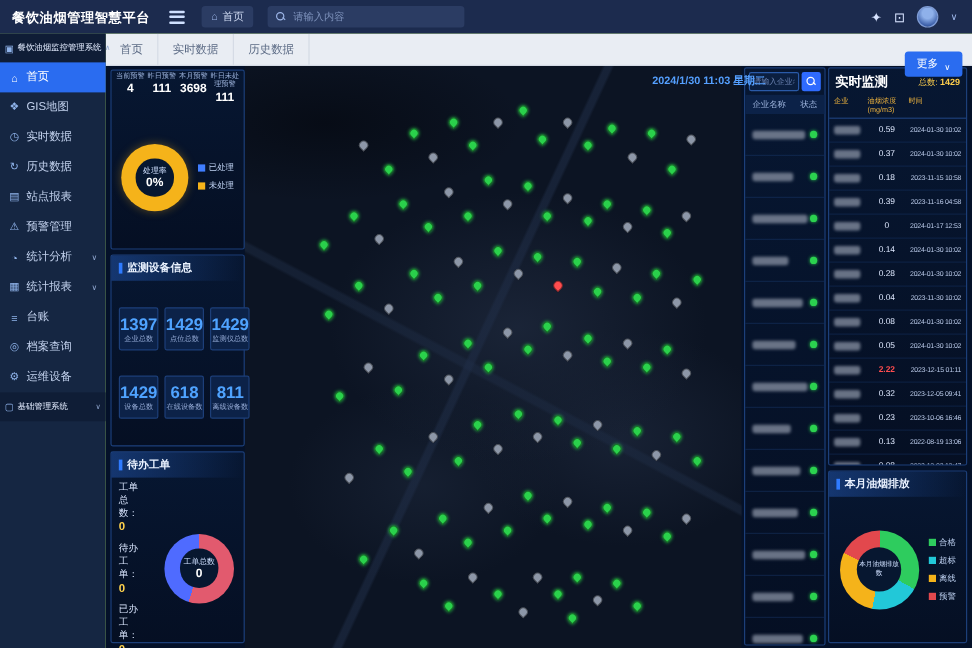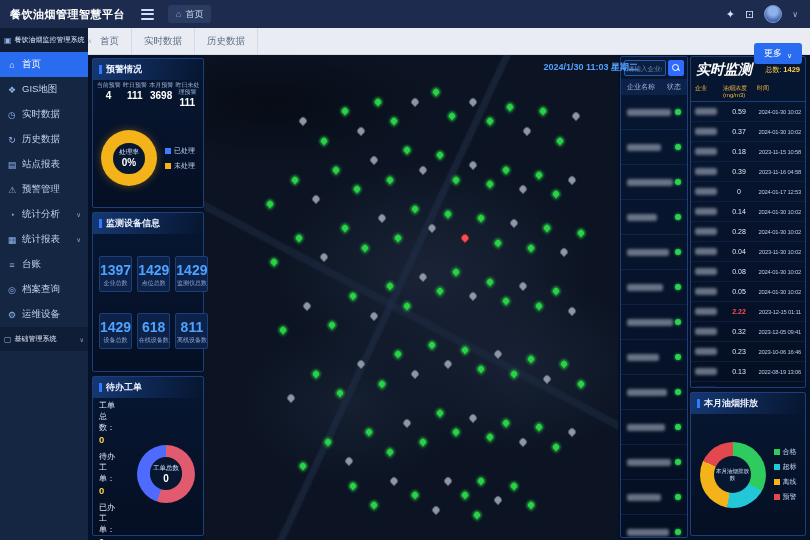--- a/index.html
+++ b/index.html
@@ -99,21 +99,21 @@
   .co-search .mag::before{border-color:#fff;}
   .co-search .mag::after{background:#fff;}
   .co-head{display:flex;justify-content:space-between;flex:none;padding:3px 6px;font-size:7px;color:#9db4dd;background:#0c2248;}
   .co-rows{flex:1;overflow:hidden;}
   .co-row{display:flex;align-items:center;justify-content:space-between;padding:0 6px;height:34px;border-bottom:1px solid rgba(29,63,121,.35);cursor:pointer;}
   .blur-bar{height:7px;background:#8a93a5;border-radius:2px;filter:blur(1.4px);opacity:.75;}
   .st-dot{width:6px;height:6px;border-radius:50%;background:#2bd24f;box-shadow:0 0 3px #2bd24f;flex:none;}
   
   .p-real{left:602px;top:2px;width:116px;height:332px;}
   .rt-title{display:flex;justify-content:space-between;align-items:center;padding:4px 5px;flex:none;}
-  .rt-title .tt{font-size:14px;color:#fff;font-weight:bold;font-style:italic;}
+  .rt-title .tt{font-size:11px;color:#fff;font-weight:bold;}
   .rt-total{font-size:7px;color:#ffcf4d;}
   .rt-total b{font-size:7.5px;}
   .rt-head{display:grid;grid-template-columns:26px 32px 1fr;gap:2px;padding:2px 4px;font-size:6px;color:#f0b53e;border-bottom:1px solid #1d3f79;flex:none;line-height:1.2;}
   .rt-rows{flex:1;overflow:hidden;}
   .rt-row{display:grid;grid-template-columns:26px 32px 1fr;gap:2px;align-items:center;height:19px;padding:0 4px;border-bottom:1px solid rgba(29,63,121,.3);cursor:pointer;}
   .rt-val{font-size:7px;color:#dfe9ff;text-align:center;}
   .rt-val.alert{color:#ff4d4f;font-weight:bold;}
   .rt-time{font-size:5.8px;color:#b9c9e8;text-align:right;letter-spacing:-.2px;white-space:nowrap;}
   
   .p-emis{left:602px;top:338px;width:116px;height:144px;}
@@ -128,20 +128,24 @@
   <header class="topbar">
     <div class="brand">餐饮油烟管理智慧平台</div>
     <div class="hamburger">
         <i></i>
         <i></i>
         <i></i>
       </div>
     <div class="crumb">
       <span class="ic">⌂</span>
       <span>首页</span>
+    </div>
+    <div class="searchbox">
+      <span class="mag"></span>
+      <input placeholder="请输入内容" style="">
     </div>
     <div class="top-icons">
       <span class="tbicon">✦</span>
       <span class="tbicon">⊡</span>
       <span class="avatar"></span>
       <span class="tchev">∨</span>
     </div>
   </header>
 
   <nav class="sidebar">
@@ -332,21 +336,20 @@
           <span class="pin" style="left: 50%; top: 90%; background: rgb(42, 209, 75); box-shadow: rgba(42, 209, 75, 0.9) 0px 0px 3px;"></span>
           <span class="pin" style="left: 45%; top: 87%; background: rgb(141, 151, 168);"></span>
           <span class="pin" style="left: 40%; top: 92%; background: rgb(42, 209, 75); box-shadow: rgba(42, 209, 75, 0.9) 0px 0px 3px;"></span>
           <span class="pin" style="left: 35%; top: 88%; background: rgb(42, 209, 75); box-shadow: rgba(42, 209, 75, 0.9) 0px 0px 3px;"></span>
           <span class="pin" style="left: 55%; top: 93%; background: rgb(141, 151, 168);"></span>
           <span class="pin" style="left: 65%; top: 94%; background: rgb(42, 209, 75); box-shadow: rgba(42, 209, 75, 0.9) 0px 0px 3px;"></span>
         </div>
       <div class="dash-date">2024/1/30 11:03 星期二</div>
 
       <section class="panel p-warning">
-        <div class="ptitle">预警情况</div>
         <div class="warn-grid" id="warn-grid">
             <div class="warn-cell">
               <div class="lb">当前预警</div>
               <div class="vl">4</div>
             </div>
             <div class="warn-cell">
               <div class="lb">昨日预警</div>
               <div class="vl">111</div>
             </div>
             <div class="warn-cell">

